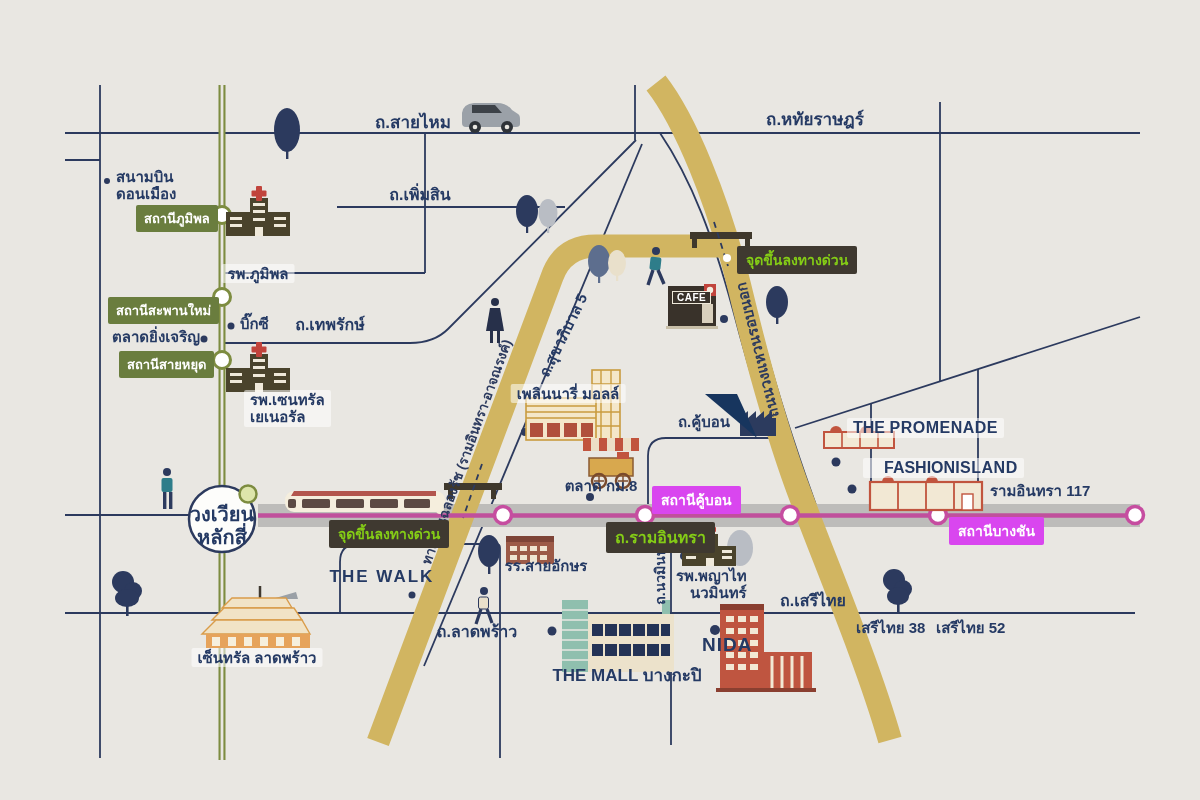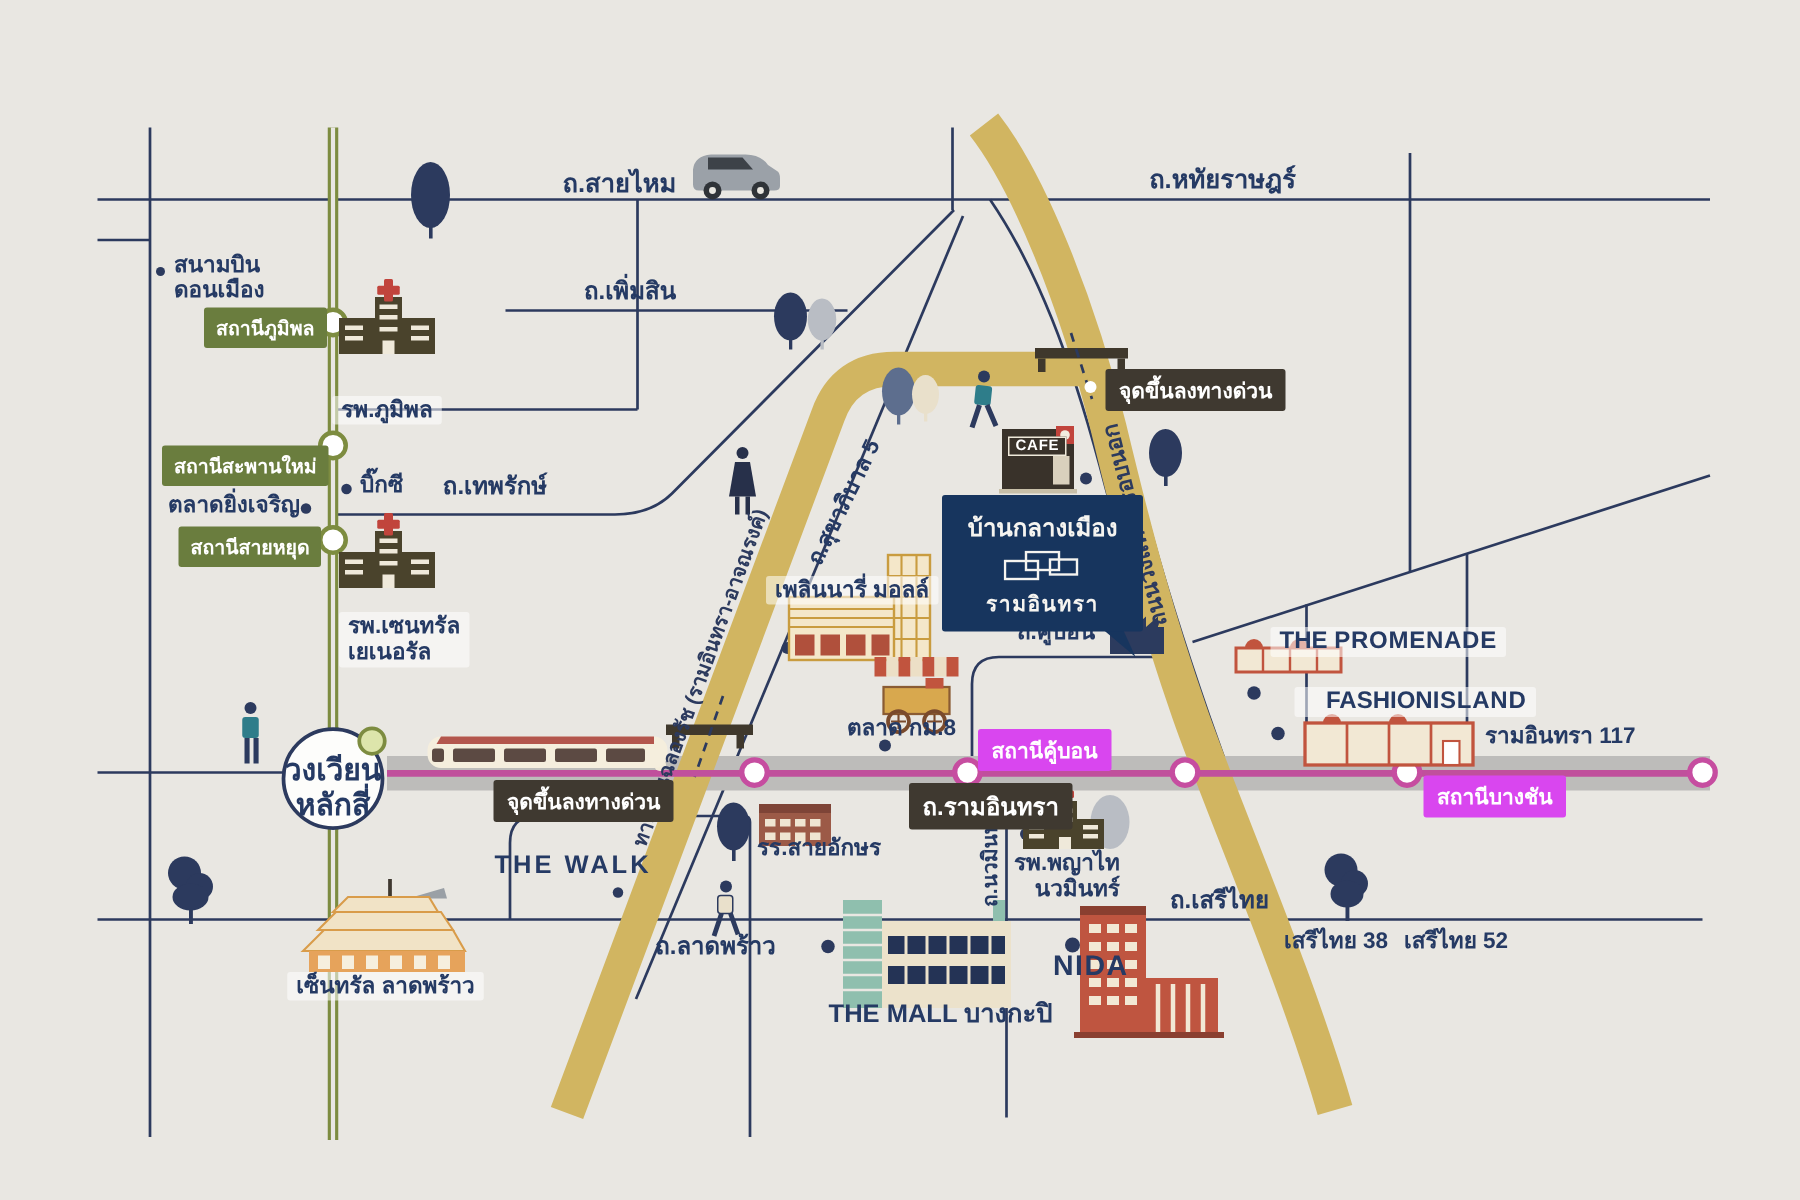--- a/index.html
+++ b/index.html
@@ -6,21 +6,21 @@
   #stage{position:relative;width:1200px;height:800px;background:#e9e7e2;overflow:hidden;
          font-family:"Liberation Sans","DejaVu Sans",sans-serif;}
   #roadmap{position:absolute;left:0;top:0;}
   .lbl{position:absolute;color:#253a64;font-weight:700;font-size:16px;white-space:nowrap;line-height:1.15;}
   .ctr{transform:translateX(-50%);}
   .chip{background:rgba(255,255,255,.55);padding:1px 6px;border-radius:2px;}
   .badge-green{position:absolute;background:#6a7d3e;color:#fff;font-weight:700;font-size:13px;
                padding:3px 8px;border-radius:2px;white-space:nowrap;}
   .badge-pink{position:absolute;background:#d946ef;color:#fff;font-weight:700;font-size:14px;
               padding:3px 9px;border-radius:2px;white-space:nowrap;}
-  .badge-dark{position:absolute;background:#3f3930;color:#ffffff;font-weight:700;font-size:14px;
+  .badge-dark{position:absolute;background:#3f3930;color:#84cc16;font-weight:700;font-size:14px;
               padding:3px 9px;border-radius:2px;white-space:nowrap;}
   .rot{transform-origin:center;white-space:nowrap;position:absolute;}
   .small{font-size:15px;}
   .callout{position:absolute;left:628px;top:330px;width:122px;background:#17355e;color:#f5f4f0;
            text-align:center;padding:9px 6px 8px;border-radius:2px;z-index:6;}
   .callout .l1{font-size:16px;font-weight:700;}
   .callout .l2{font-size:14px;font-weight:700;letter-spacing:1px;margin-top:2px;}
   .cafe-sign{position:absolute;left:672px;top:291px;background:#39322a;color:#fff;border:1.5px solid #efe9da;
              font-size:10px;font-weight:700;padding:0 4px;letter-spacing:.5px;z-index:6;}
   .brand .b{font-weight:800;}
@@ -394,40 +394,29 @@
 <div class="badge-green" style="left:136px;top:205px;">สถานีภูมิพล</div>
 <div class="badge-green" style="left:108px;top:297px;">สถานีสะพานใหม่</div>
 <div class="badge-green" style="left:119px;top:351px;">สถานีสายหยุด</div>
 <div class="badge-pink" style="left:652px;top:486px;">สถานีคู้บอน</div>
 <div class="badge-pink" style="left:949px;top:517px;">สถานีบางชัน</div>
 
 <div class="badge-dark" style="left:737px;top:246px;">จุดขึ้นลงทางด่วน</div>
 <div class="badge-dark" style="left:329px;top:520px;">จุดขึ้นลงทางด่วน</div>
 <div class="badge-dark" style="left:606px;top:522px;font-size:16px;">ถ.รามอินทรา</div>
 
-<div class="callout">
-  <div class="l1">บ้านกลางเมือง</div>
-  <svg width="52" height="22" viewBox="0 0 52 22" style="margin:3px auto 0;display:block;">
-    <g fill="none" stroke="#f5f4f0" stroke-width="1.6">
-      <rect x="1" y="7" width="22" height="12"></rect>
-          <rect x="15" y="1" width="22" height="12"></rect>
-          <rect x="31" y="6" width="18" height="10"></rect>
-    </g>
-  </svg>
-  <div class="l2">รามอินทรา</div>
-</div>
 
 <div class="lbl" style="left:116px;top:168px;font-size:15px;">
   <div>สนามบิน</div>
   <div>ดอนเมือง</div>
 </div>
 <div class="lbl ctr chip" style="left:258px;top:235px;font-size:15px;margin-top:29px;">รพ.ภูมิพล</div>
 <div class="lbl" style="left:240px;top:315px;font-size:15px;">บิ๊กซี</div>
 <div class="lbl" style="left:112px;top:328px;font-size:15px;">ตลาดยิ่งเจริญ</div>
-<div class="lbl chip" style="left:226px;top:390px;font-size:15px;margin-top:18px;">
+<div class="lbl chip" style="left:244px;top:390px;font-size:15px;">
   <div>รพ.เซนทรัล</div>
   <div>เยเนอรัล</div>
 </div>
 <div class="lbl" style="left:222px;top:503px;font-size:20px;text-align:center;transform:translateX(-50%);">
   <div>วงเวียน</div>
   <div>หลักสี่</div>
 </div>
 <div class="lbl ctr chip" style="left:568px;top:384px;font-size:15px;">เพลินนารี่ มอลล์</div>
 <div class="lbl ctr" style="left:601px;top:477px;font-size:15px;">ตลาด กม.8</div>
 <div class="cafe-sign">CAFE</div>

